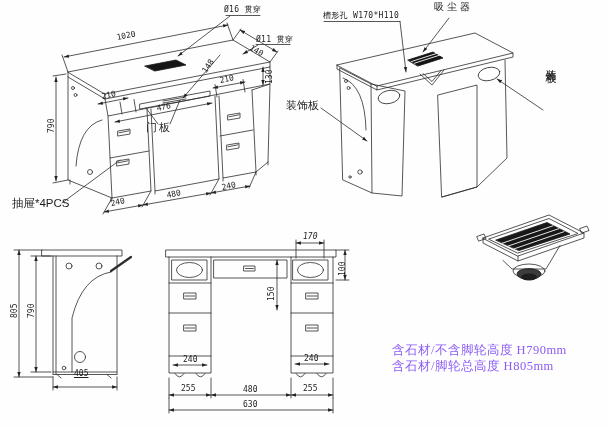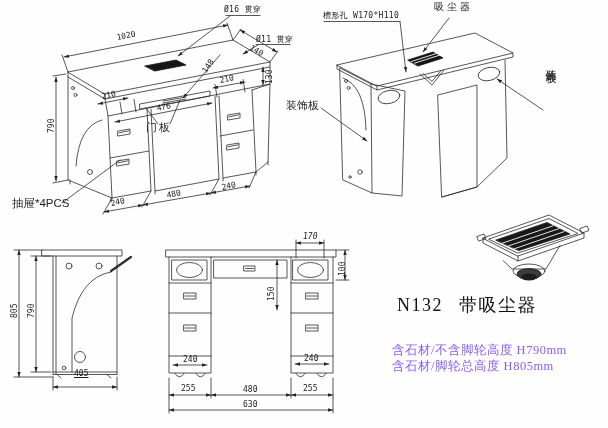--- a/index.html
+++ b/index.html
@@ -240,17 +240,16 @@
 <span class="t dim" style="left:303px;top:233px;font-style:italic;">170</span>
 <span class="t dim rot" style="left:339px;top:276px;transform:rotate(-90deg);">100</span>
 <span class="t dim rot" style="left:268px;top:301px;transform:rotate(-90deg);">150</span>
 <span class="t dim" style="left:183px;top:356px;">240</span>
 <span class="t dim" style="left:304px;top:355px;">240</span>
 <span class="t dim" style="left:181px;top:385px;">255</span>
 <span class="t dim" style="left:243px;top:386px;">480</span>
 <span class="t dim" style="left:303px;top:385px;">255</span>
 <span class="t dim" style="left:243px;top:401px;">630</span>
 
-<span class="t title" style="left:397px;top:296px;">N132 带吸尘器</span>
 <span class="t spec" style="left:392px;top:344px;">含石材/不含脚轮高度 H790mm</span>
 <span class="t spec" style="left:392px;top:360px;">含石材/脚轮总高度 H805mm</span>
 
 </div>
 
 </body></html>

